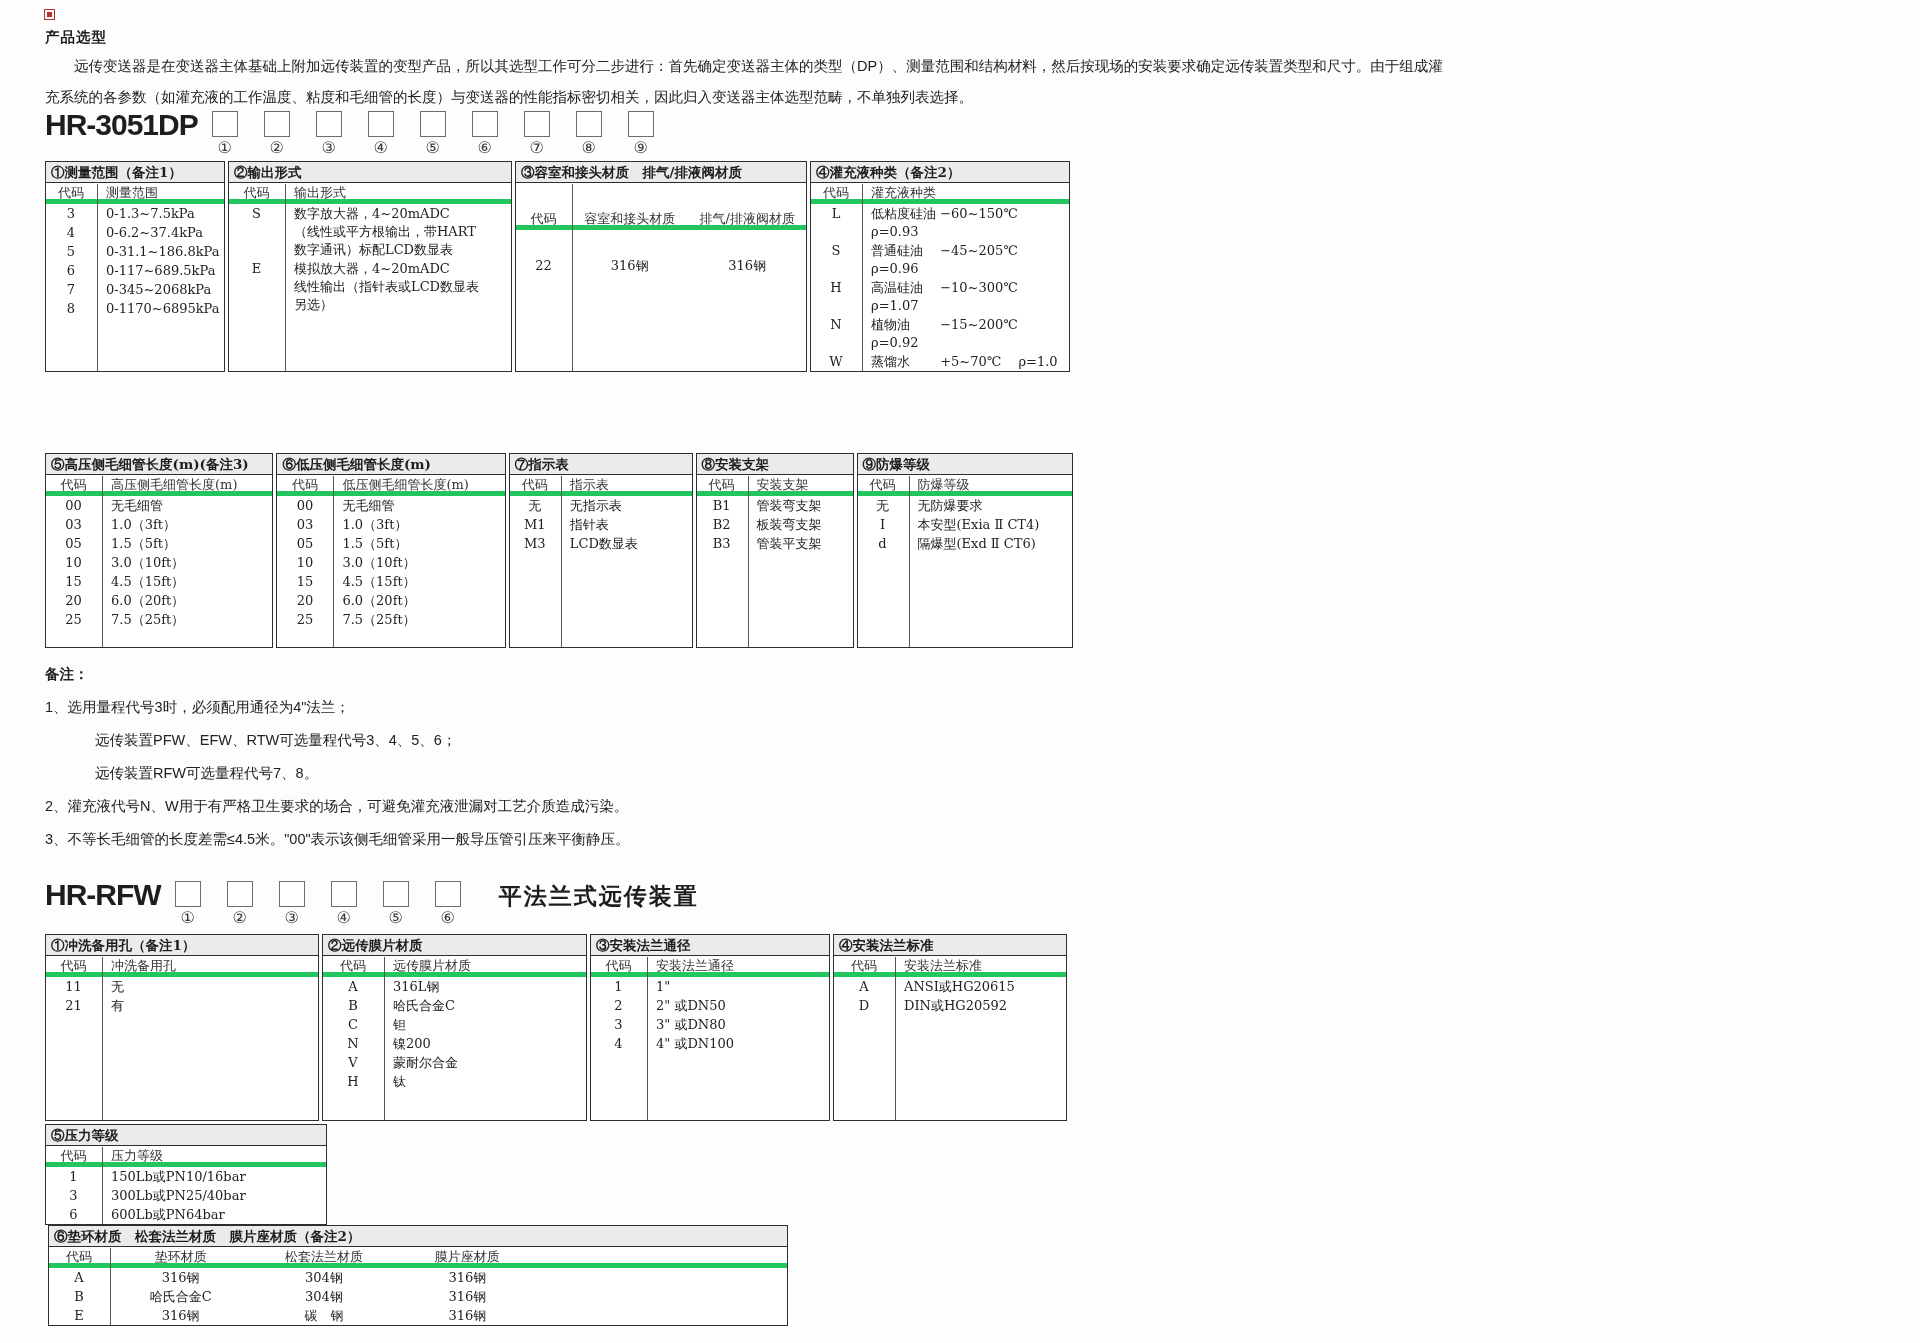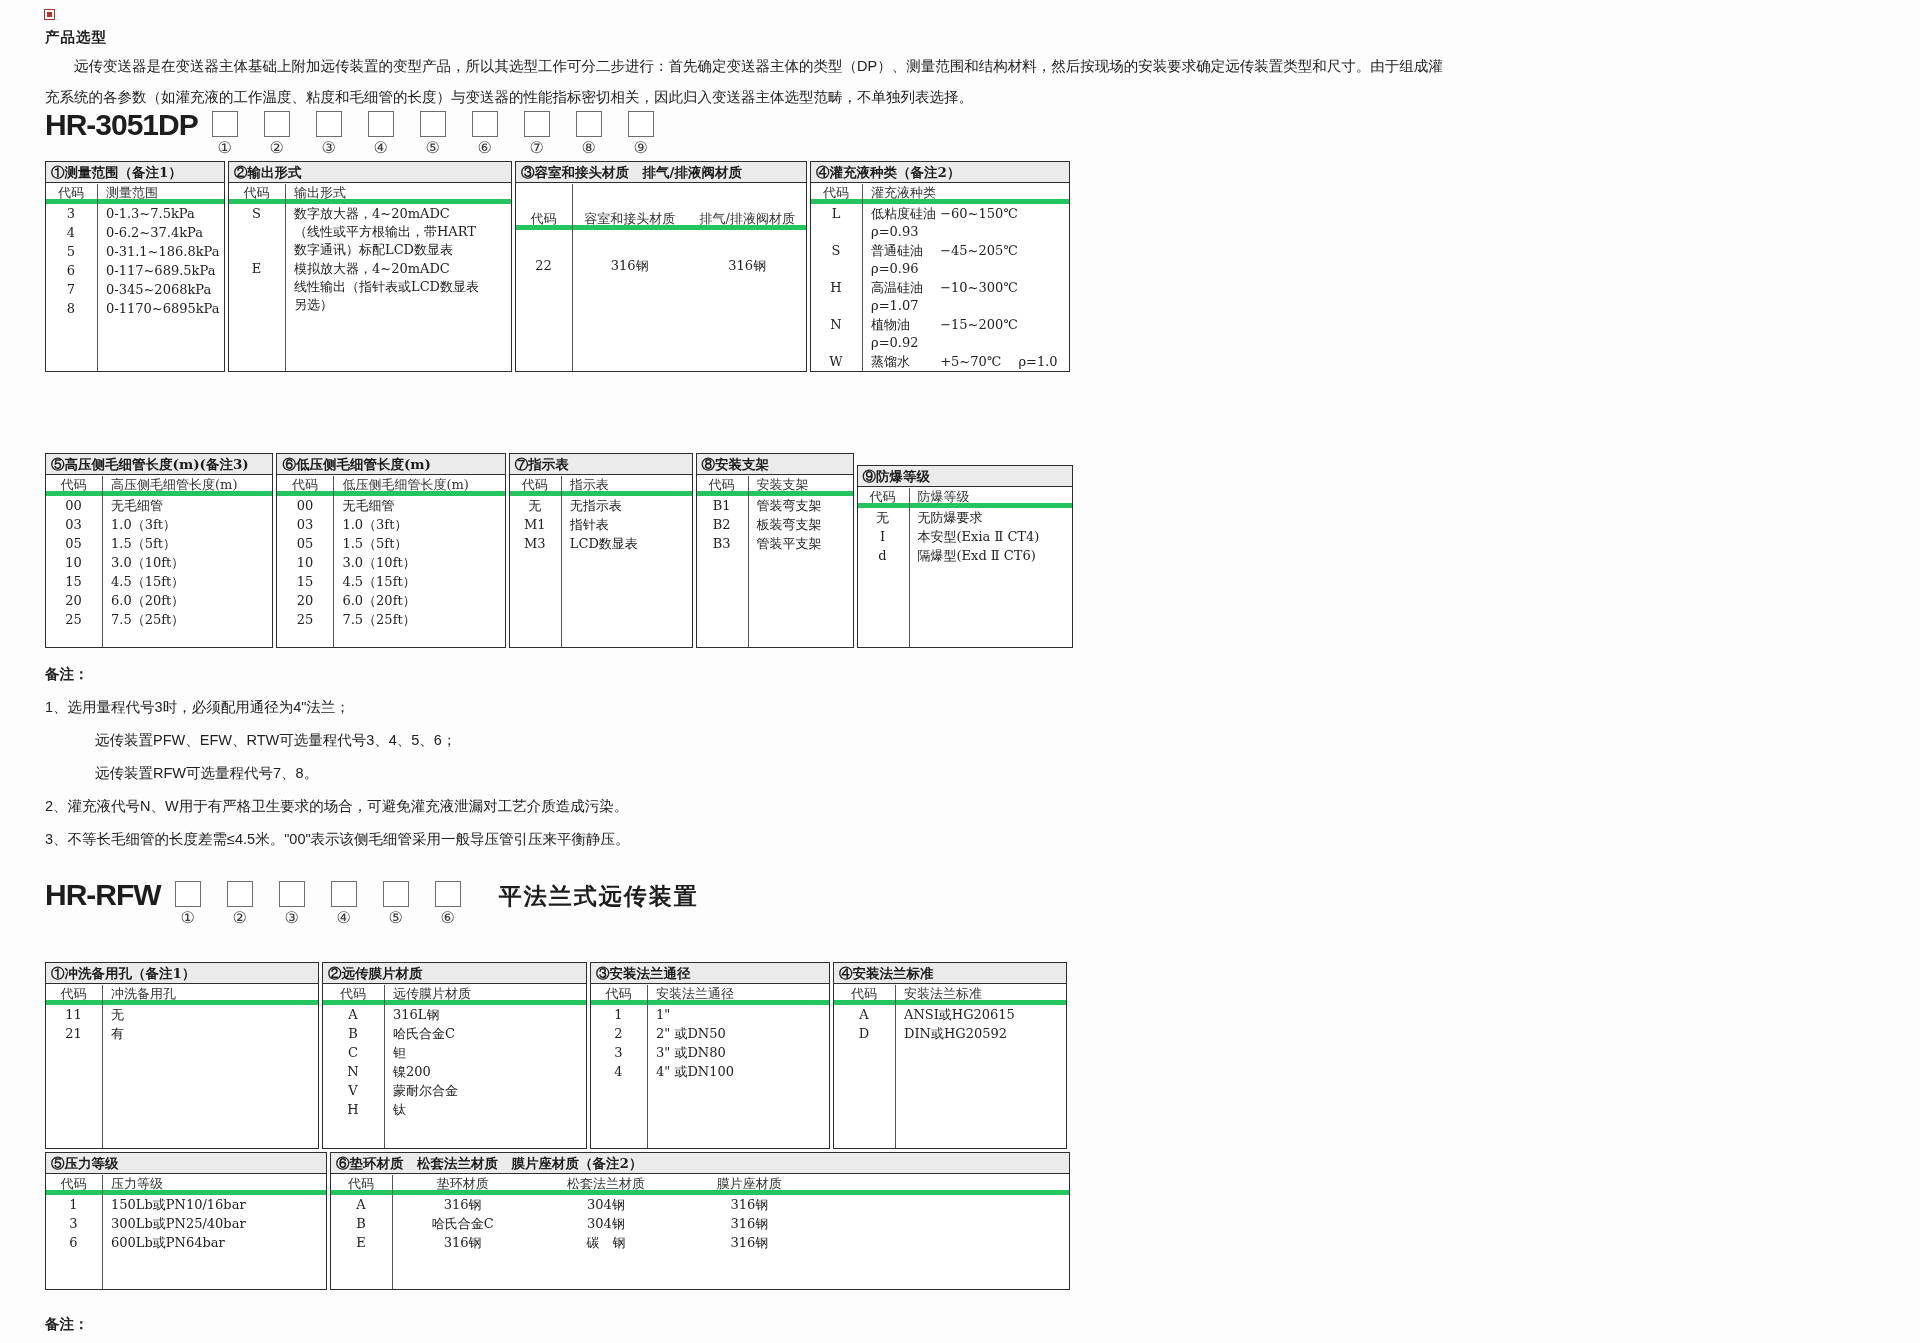--- a/index.html
+++ b/index.html
@@ -413,21 +413,21 @@
           </div>
           <div class="row">
             <span class="code-col" style="width: 50px;">B3</span>
             <span class="val-area left">
               <span class="val-cell">管装平支架</span>
             </span>
           </div>
         </div>
         <i class="vline" style="left: 51px;"></i>
       </div>
-      <div class="sec" style="width: 218px; margin-top: 12px;">
+      <div class="sec" style="width: 218px;">
         <div class="sec-title">⑨防爆等级</div>
         <div class="sec-head">
           <span class="code-col" style="width: 50px;">代码</span>
           <span class="val-area left">
             <span class="val-cell">防爆等级</span>
           </span>
         </div>
         <div class="sec-body">
           <div class="row">
             <span class="code-col" style="width: 50px;">无</span>
@@ -485,21 +485,21 @@
           <span class="pos-num">⑤</span>
         </div>
         <div class="box-wrap">
           <span class="box"></span>
           <span class="pos-num">⑥</span>
         </div>
       </div>
       <span class="m-suffix">平法兰式远传装置</span>
     </div>
 
-  <div class="sel-table" style="margin-top: 36px; width: 1028px; min-height: 187px;">
+  <div class="sel-table" style="margin-top: 8px; width: 1028px; min-height: 187px;">
       <div class="sec" style="width: 274px;">
         <div class="sec-title">①冲洗备用孔（备注1）</div>
         <div class="sec-head">
           <span class="code-col" style="width: 55px;">代码</span>
           <span class="val-area left">
             <span class="val-cell">冲洗备用孔</span>
           </span>
         </div>
         <div class="sec-body">
           <div class="row">
@@ -620,21 +620,21 @@
             <span class="code-col" style="width: 60px;">D</span>
             <span class="val-area left">
               <span class="val-cell">DIN或HG20592</span>
             </span>
           </div>
         </div>
         <i class="vline" style="left: 61px;"></i>
       </div>
     </div>
 
-  <div class="sel-table" style="margin-top: 3px; width: 1028px; min-height: 138px;">
+  <div class="sel-table" style="margin-top: 3px; width: 1028px; min-height: 138px; flex-direction: column;">
       <div class="sec" style="width: 282px;">
         <div class="sec-title">⑤压力等级</div>
         <div class="sec-head">
           <span class="code-col" style="width: 55px;">代码</span>
           <span class="val-area left">
             <span class="val-cell">压力等级</span>
           </span>
         </div>
         <div class="sec-body">
           <div class="row">

